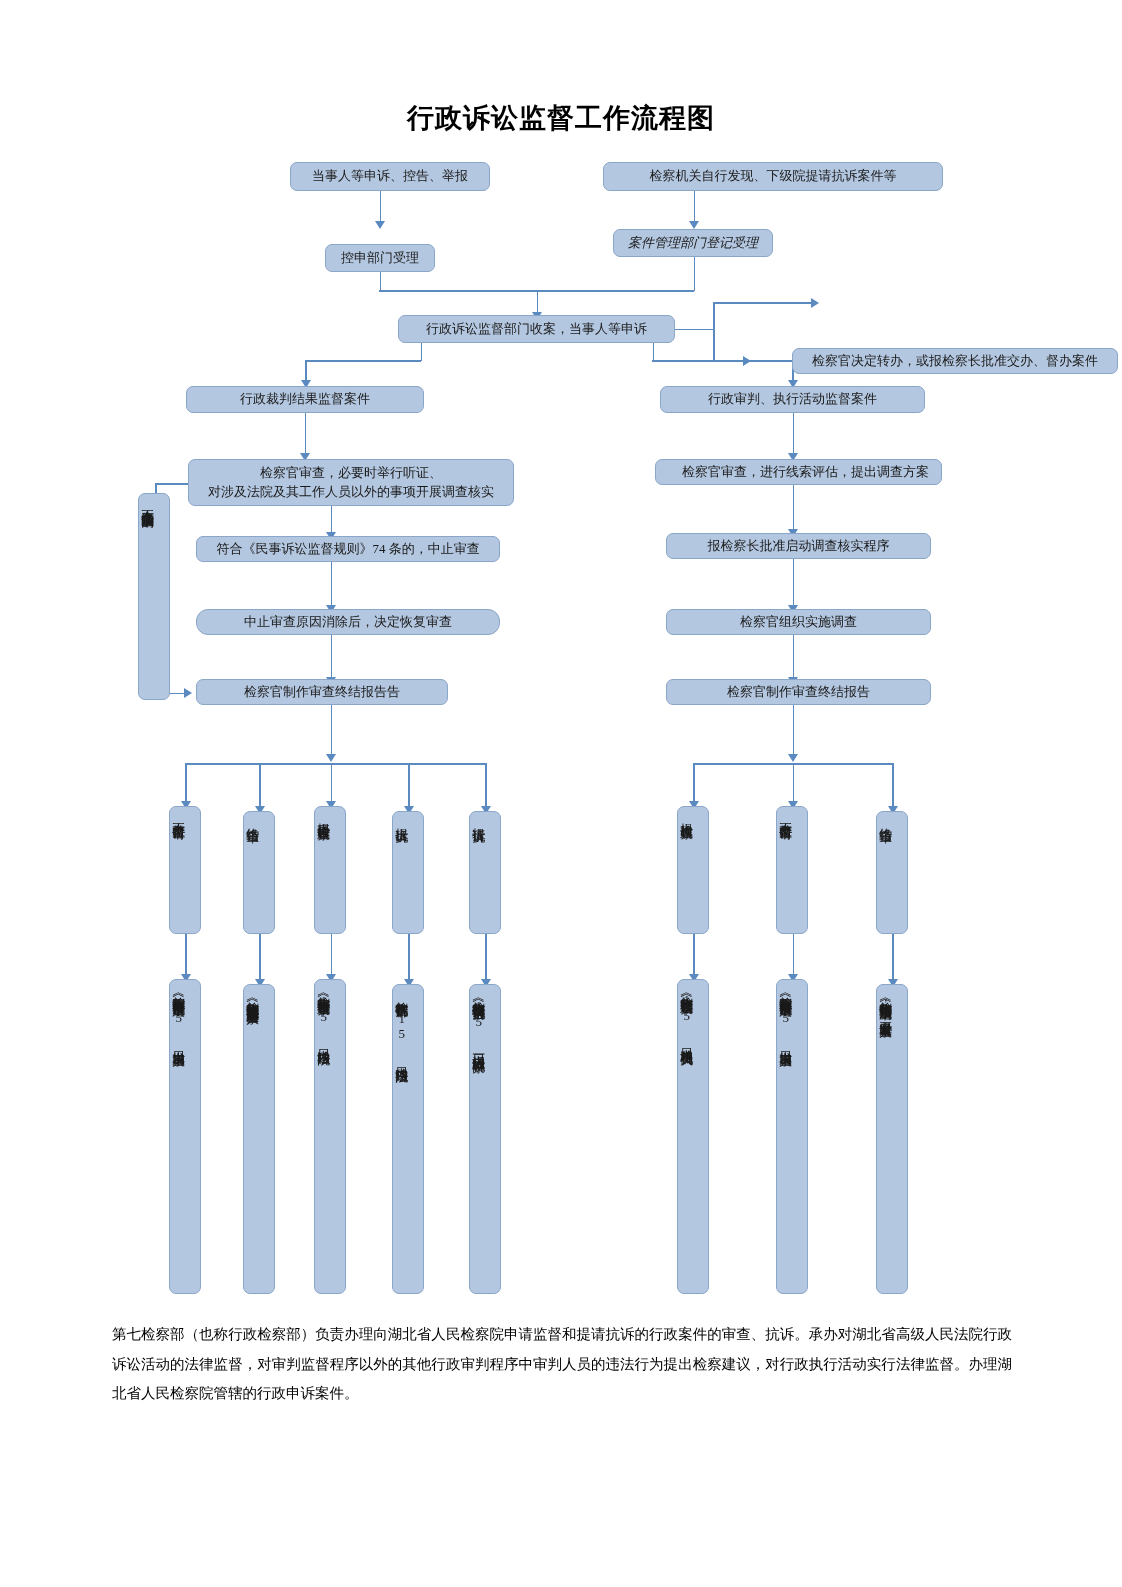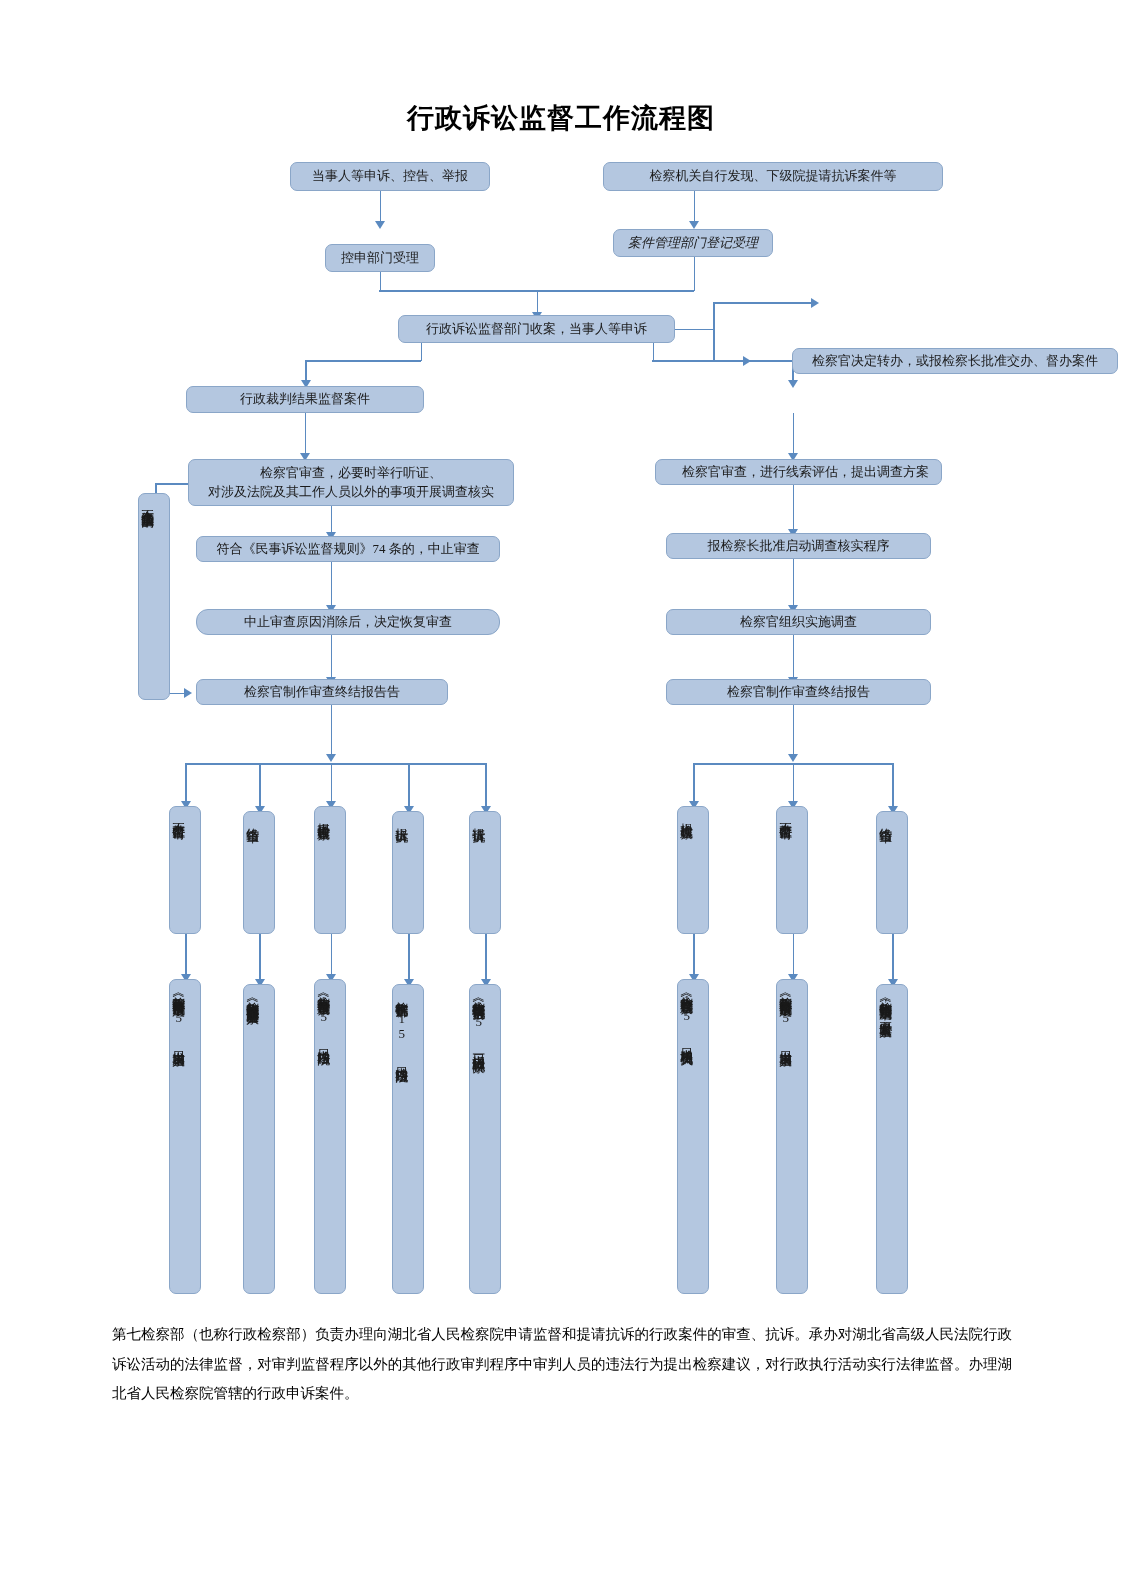--- a/index.html
+++ b/index.html
@@ -166,20 +166,21 @@
   <div class="ln v" style="left:305px; top:360px; height:22px;"></div>
   <div class="arrow down" style="left:300.5px; top:380px;"></div>
 
   <div class="ln v" style="left:652.5px; top:343px; height:18px;"></div>
   <div class="ln h" style="left:652px; top:360px; width:141px;"></div>
   <div class="ln v" style="left:792px; top:360px; height:22px;"></div>
   <div class="arrow down" style="left:787.5px; top:380px;"></div>
 
   <div class="box" style="left:186px; top:386px; width:238px; height:27px;">行政裁判结果监督案件</div>
 
+  <div class="box" style="left:660px; top:386px; width:265px; height:27px;">行政审判、执行活动监督案件</div>
 
   <div class="ln v" style="left:304.5px; top:413px; height:42px;"></div>
   <div class="arrow down" style="left:300px; top:453px;"></div>
 
   <div class="box" style="left:188px; top:459px; width:326px; height:47px; white-space:pre-line;">检察官审查，必要时举行听证、
 对涉及法院及其工作人员以外的事项开展调查核实</div>
 
   <div class="ln v" style="left:330.5px; top:506px; height:28px;"></div>
   <div class="arrow down" style="left:326px; top:532px;"></div>
 

